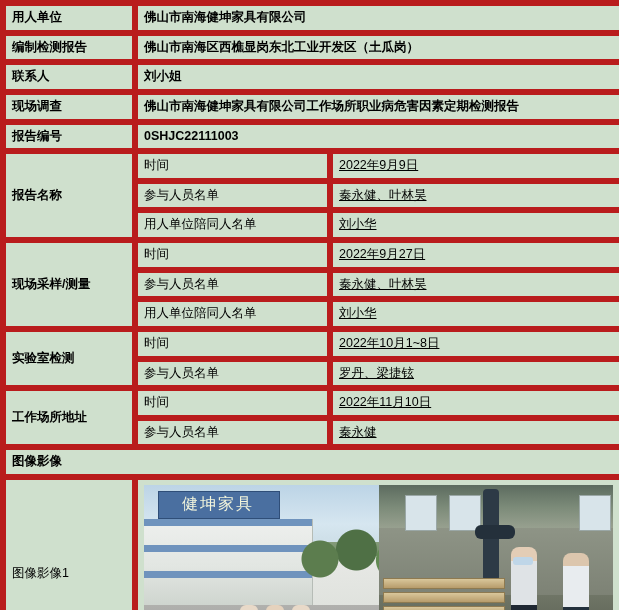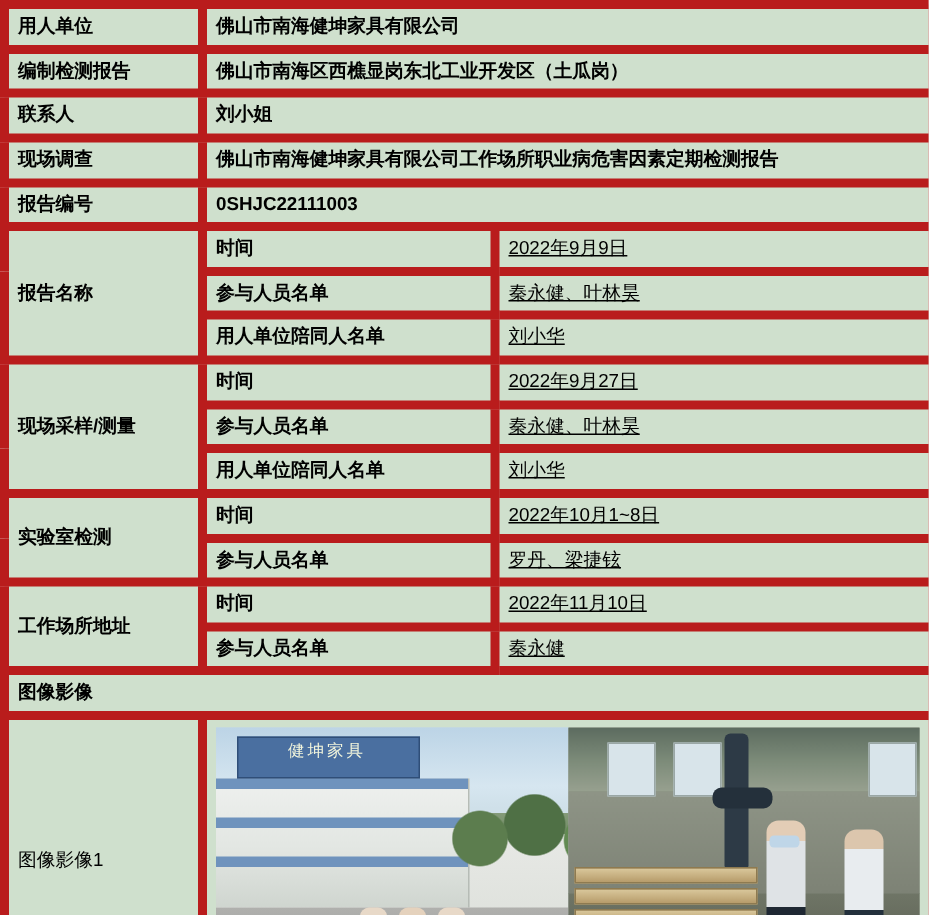--- a/index.html
+++ b/index.html
@@ -34,21 +34,21 @@
     line-height: 1.25;
   }
   td.label {
     font-weight: bold;
     width: 132px;
   }
   td.value {
     font-weight: bold;
   }
   td.sublabel {
-    font-weight: bold;
+    font-weight: normal;
     width: 195px;
   }
   td.subvalue {
     font-weight: normal;
     text-decoration: underline;
   }
   td.section-title {
     font-weight: bold;
     font-size: 13px;
     padding: 5px 6px;
@@ -92,21 +92,21 @@
     height: 26px;
     background: #4a6fa0;
     border: 1px solid #2f4e78;
   }
   .p1-signtext {
     position: absolute;
     top: 9px;
     left: 18px;
     width: 112px;
     color: #f2f5dc;
-    font-size: 11px;
+    font-size: 16px;
     letter-spacing: 2px;
     text-align: center;
     font-family: "DejaVu Sans", sans-serif;
   }
   .p1-bldg {
     position: absolute;
     top: 34px;
     left: 0;
     width: 168px;
     height: 86px;

